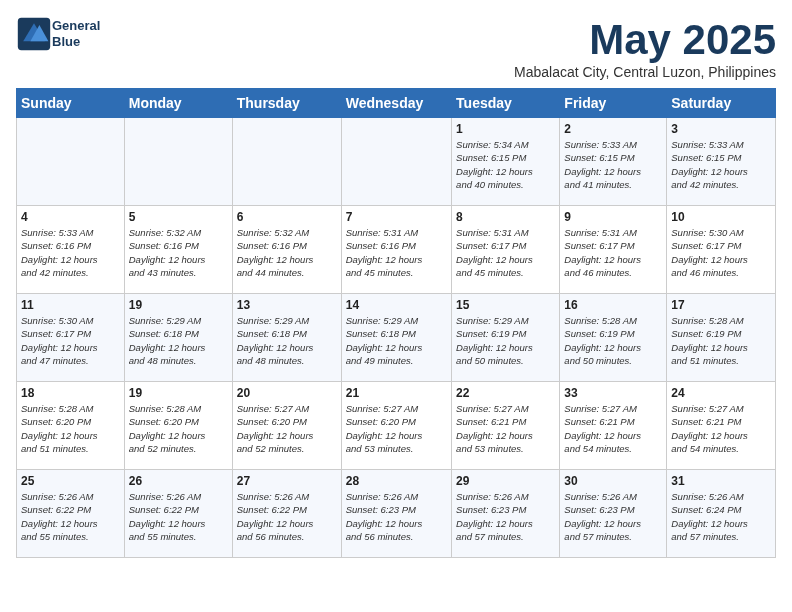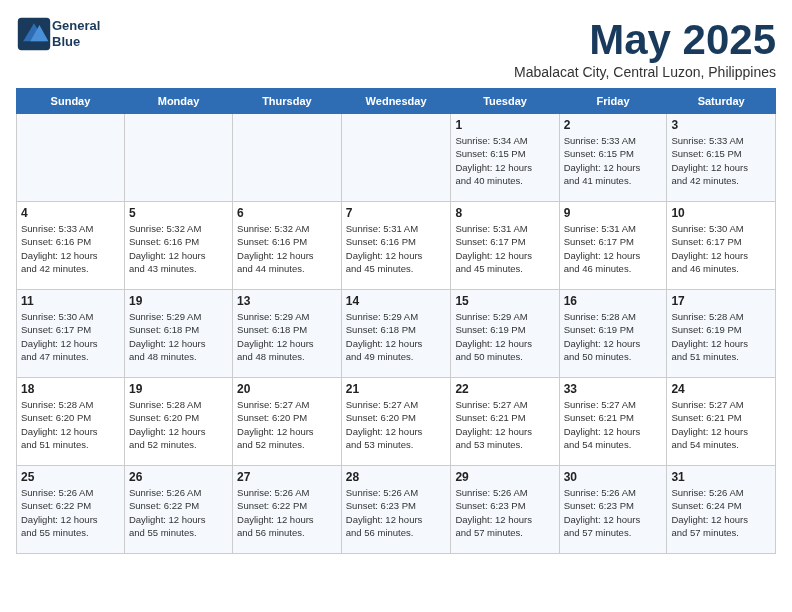--- a/index.html
+++ b/index.html
@@ -45,22 +45,22 @@
     }
     table {
       width: 100%;
       border-collapse: collapse;
       font-size: 10.5px;
     }
     thead tr th {
       background: #2e6db4;
       color: #fff;
       padding: 6px 4px;
-      text-align: center;
-      font-size: 11px;
+      text-align: left;
+      font-size: 14px;
       font-weight: bold;
       border: 1px solid #2e6db4;
     }
     tbody tr td {
       border: 1px solid #ccc;
       vertical-align: top;
       padding: 4px 4px;
       min-height: 80px;
       height: 88px;
       width: 113px;
@@ -75,20 +75,21 @@
       font-weight: bold;
       font-size: 12px;
       color: #222;
       display: block;
       margin-bottom: 2px;
     }
     .day-info {
       font-size: 9.5px;
       color: #333;
       line-height: 1.4;
+      font-style: italic;
     }
     .empty-cell {
       background: #f5f8fd;
     }
   </style>
 </head>
 <body>
 
 <div class="header-area">
   <div class="logo">

